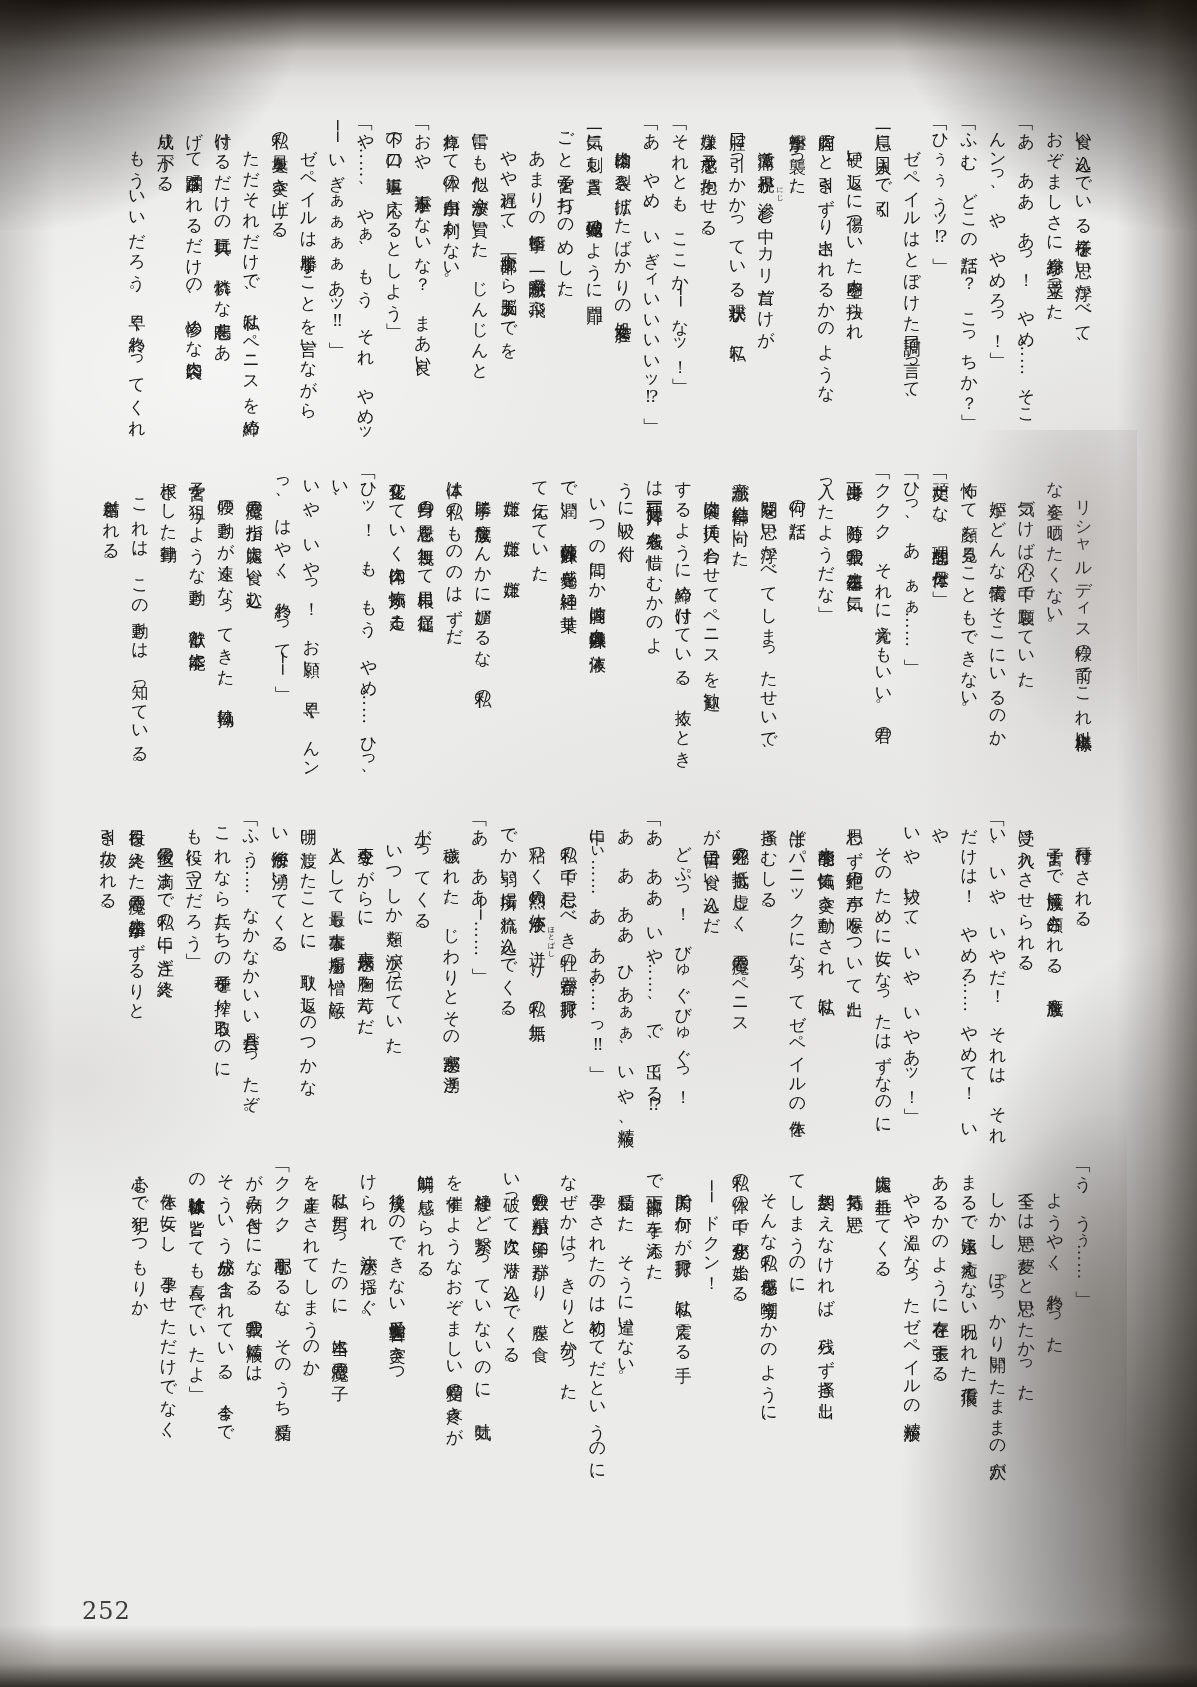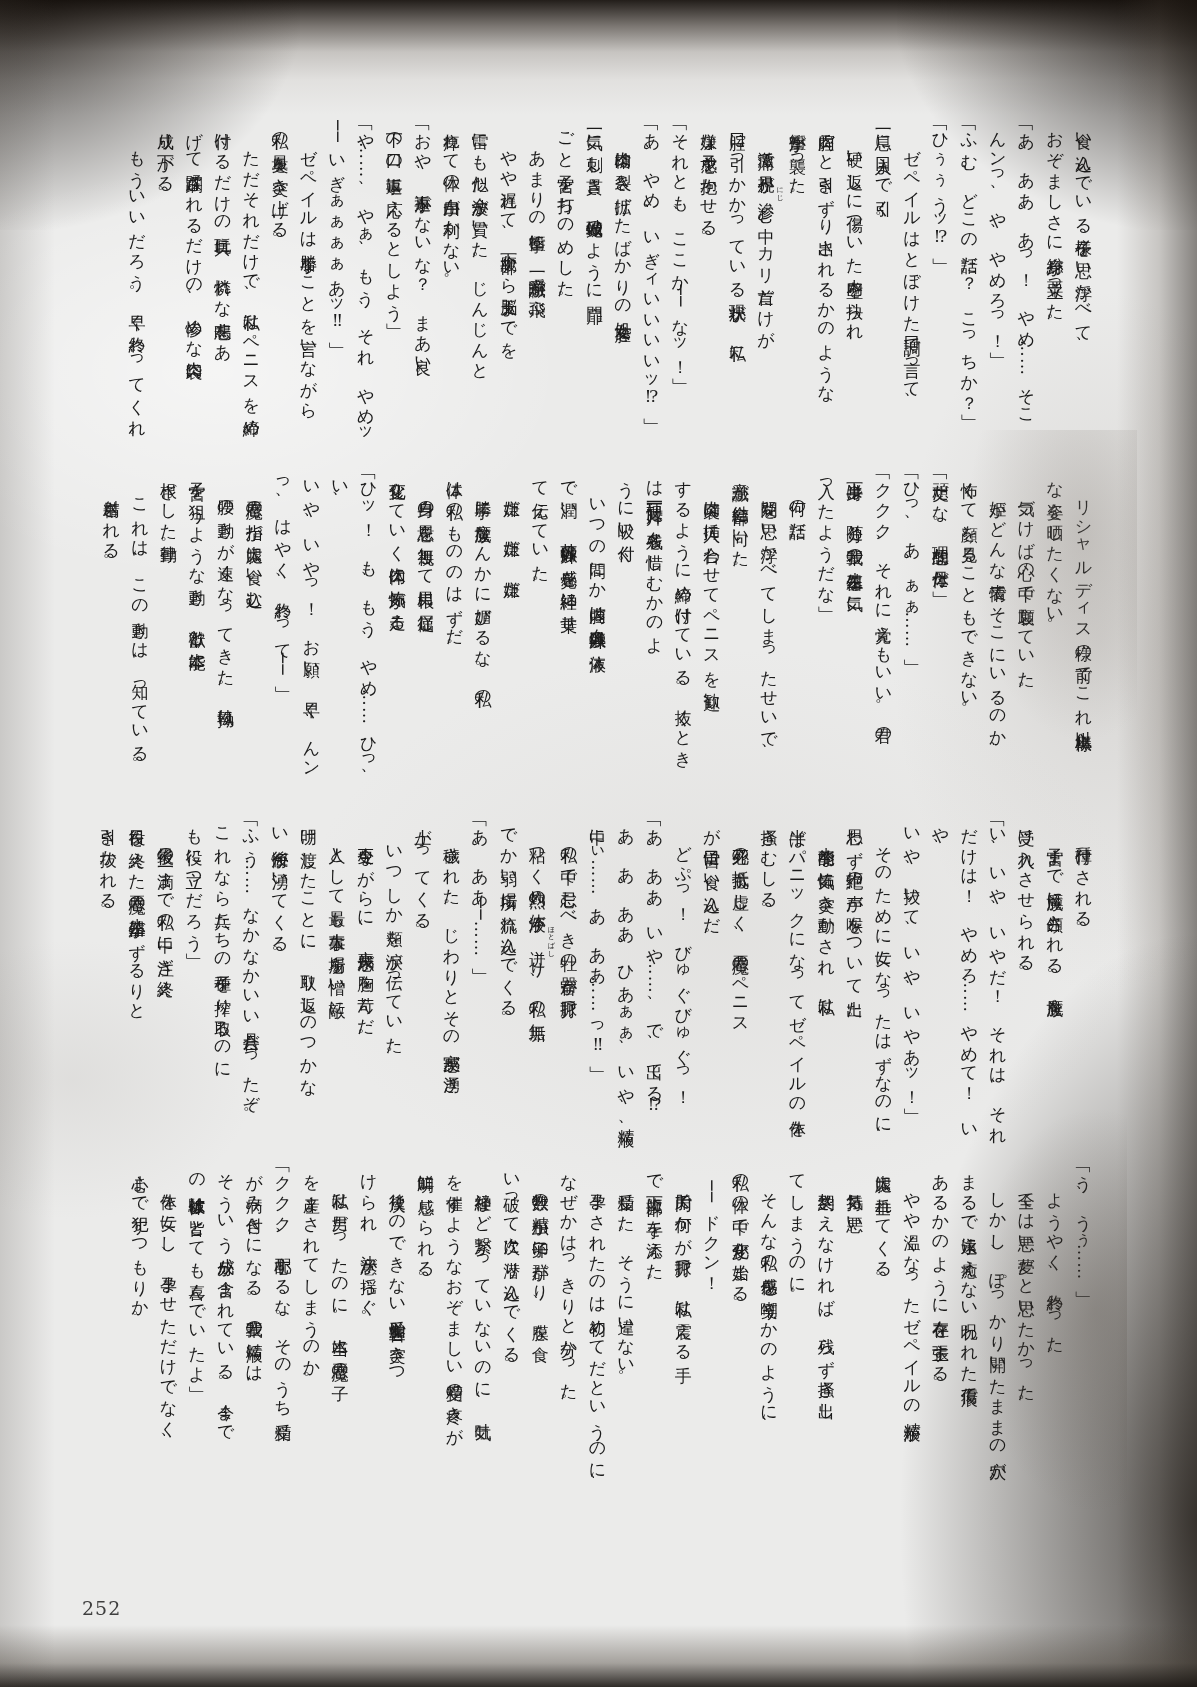--- a/index.html
+++ b/index.html
@@ -48,21 +48,21 @@
   }
   .band p{margin:0;padding:0;}
   .band ruby rt{font-size:7px;letter-spacing:0;}
   #band-0{top:120px;}
   #band-1{top:469px;}
   #band-2{top:816px;}
   #band-3{top:1162px;}
 
   .page-num{
     position:absolute;left:82px;top:1597px;
-    font-size:19px;color:#3e3e3e;
+    font-size:24px;color:#3e3e3e;
     font-family:"DejaVu Serif","Liberation Serif",serif;
     letter-spacing:1px;
   }
 </style>
 </head>
 <body>
 
 <div class="page">
   <div class="band" id="band-0">
       <p>食い込んでいる様子を思い浮かべて、</p>

